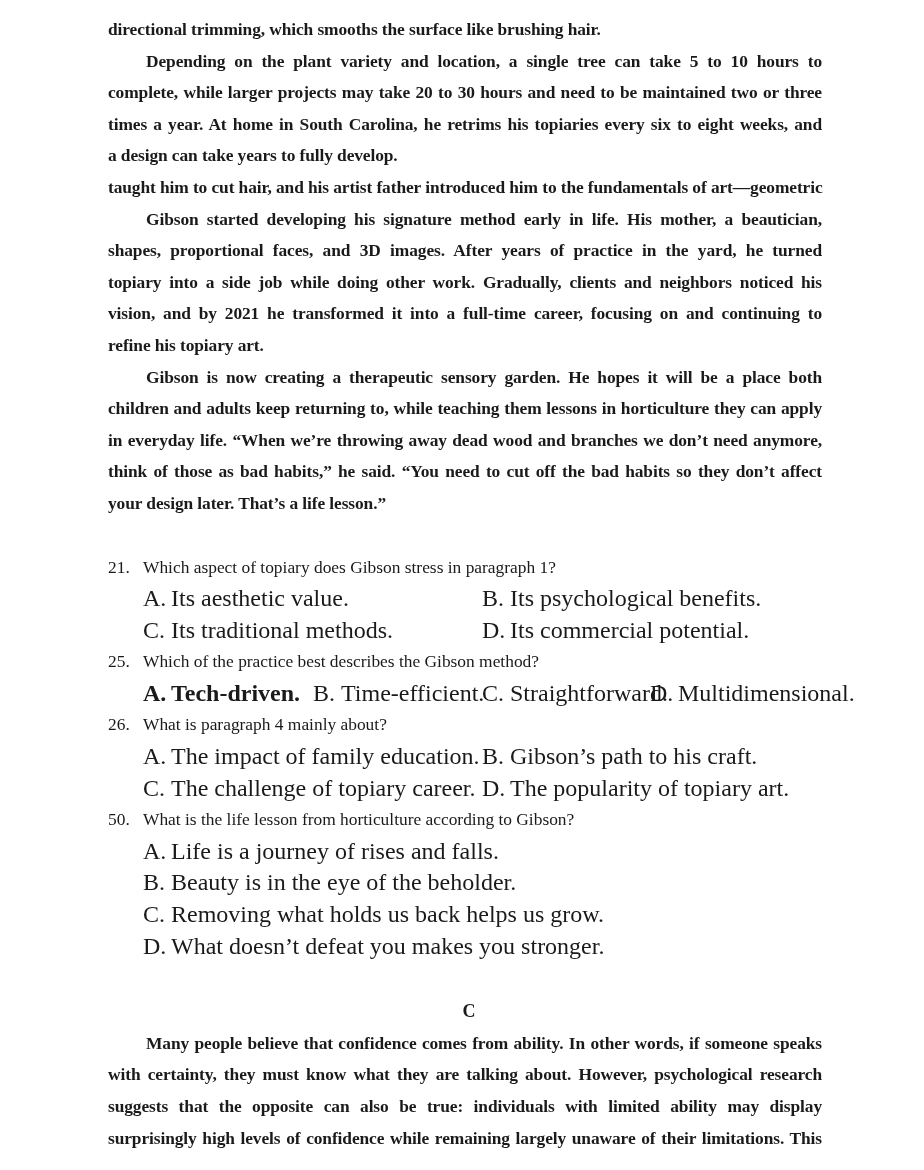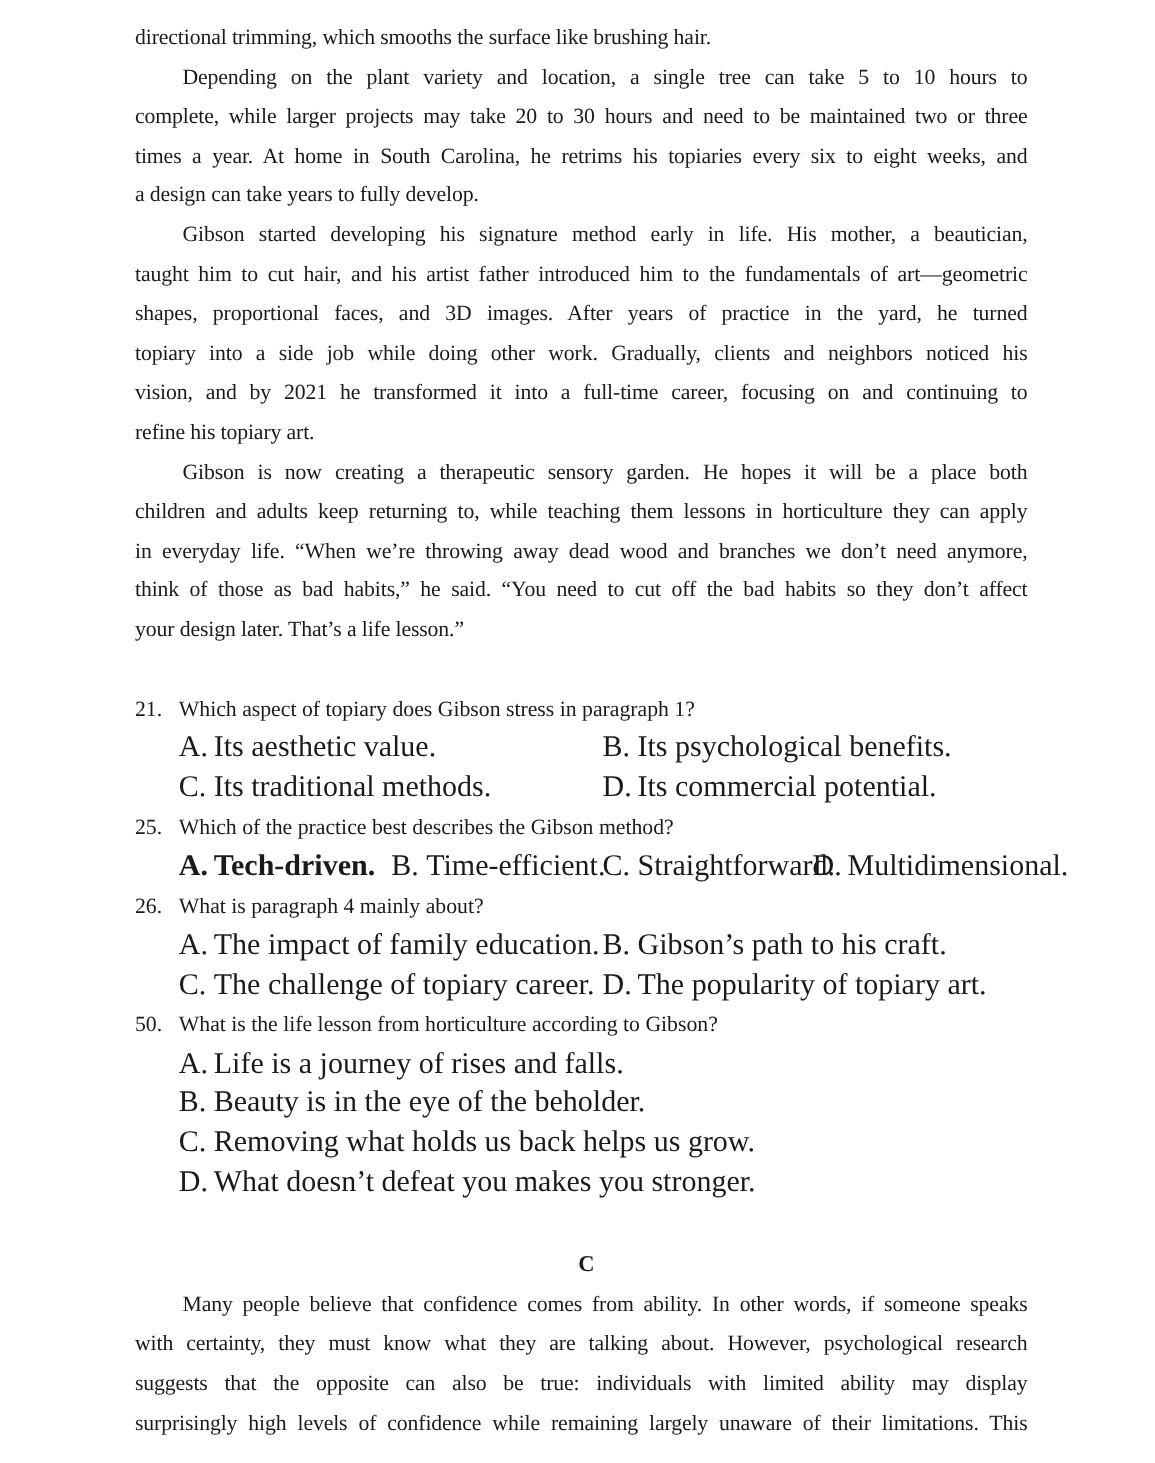--- a/index.html
+++ b/index.html
@@ -20,20 +20,21 @@
       left: 108px;
       top: 14px;
       width: 714px;
     }
     .line {
       font-size: 17.4px;
       line-height: 31.6px;
       height: 31.6px;
       white-space: nowrap;
       letter-spacing: -0.1px;
+      font-weight: bold;
     }
     .justify {
       text-align: justify;
       text-align-last: justify;
     }
     .indent {
       padding-left: 38px;
     }
     .para {
       margin: 0;
@@ -95,22 +96,22 @@
     </div>
 
     <div class="para">
       <div class="line justify indent">Depending on the plant variety and location, a single tree can take 5 to 10 hours to</div>
       <div class="line justify">complete, while larger projects may take 20 to 30 hours and need to be maintained two or three</div>
       <div class="line justify">times a year. At home in South Carolina, he retrims his topiaries every six to eight weeks, and</div>
       <div class="line">a design can take years to fully develop.</div>
     </div>
 
     <div class="para">
+      <div class="line justify">taught him to cut hair, and his artist father introduced him to the fundamentals of art—geometric</div>
       <div class="line justify indent">Gibson started developing his signature method early in life. His mother, a beautician,</div>
-      <div class="line justify">taught him to cut hair, and his artist father introduced him to the fundamentals of art—geometric</div>
       <div class="line justify">shapes, proportional faces, and 3D images. After years of practice in the yard, he turned</div>
       <div class="line justify">topiary into a side job while doing other work. Gradually, clients and neighbors noticed his</div>
       <div class="line justify">vision, and by 2021 he transformed it into a full-time career, focusing on and continuing to</div>
       <div class="line">refine his topiary art.</div>
     </div>
 
     <div class="para">
       <div class="line justify indent">Gibson is now creating a therapeutic sensory garden. He hopes it will be a place both</div>
       <div class="line justify">children and adults keep returning to, while teaching them lessons in horticulture they can apply</div>
       <div class="line justify">in everyday life. “When we’re throwing away dead wood and branches we don’t need anymore,</div>

